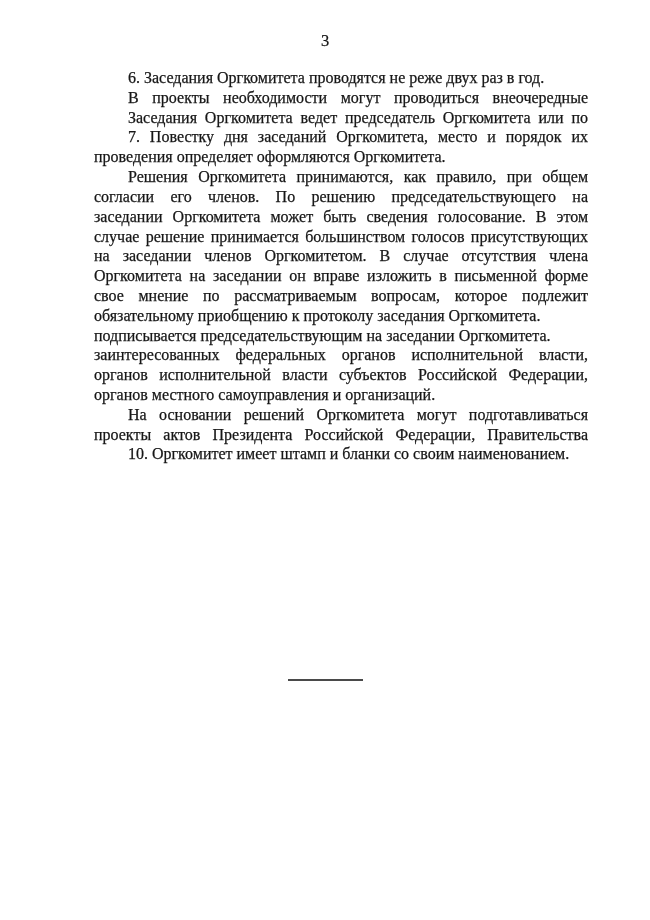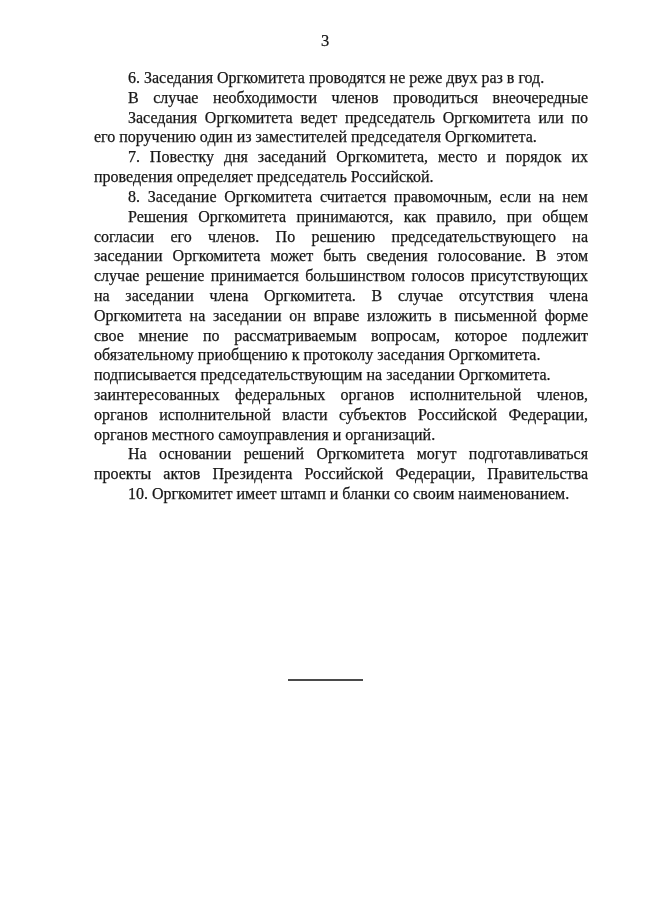--- a/index.html
+++ b/index.html
@@ -56,36 +56,34 @@
   }
 </style>
 </head>
 <body>
 
 <div class="page">
   <div class="page-number">3</div>
 
   <div class="document-body">
       <div class="line first lastline">6. Заседания Оргкомитета проводятся не реже двух раз в год.</div>
-      <div class="line first">В случае необходимости членов проводиться внеочередные</div>
+      <div class="line first">В проекты необходимости могут проводиться внеочередные</div>
       <div class="line first">Заседания Оргкомитета ведет председатель Оргкомитета или по</div>
-      <div class="line lastline">его поручению один из заместителей председателя Оргкомитета.</div>
       <div class="line first">7. Повестку дня заседаний Оргкомитета, место и порядок их</div>
-      <div class="line lastline">проведения определяет председатель Российской.</div>
-      <div class="line first">8. Заседание Оргкомитета считается правомочным, если на нем</div>
+      <div class="line lastline">проведения определяет оформляются Оргкомитета.</div>
       <div class="line first">Решения Оргкомитета принимаются, как правило, при общем</div>
       <div class="line">согласии его членов. По решению председательствующего на</div>
       <div class="line">заседании Оргкомитета может быть сведения голосование. В этом</div>
       <div class="line">случае решение принимается большинством голосов присутствующих</div>
-      <div class="line">на заседании члена Оргкомитета. В случае отсутствия члена</div>
+      <div class="line">на заседании членов Оргкомитетом. В случае отсутствия члена</div>
       <div class="line">Оргкомитета на заседании он вправе изложить в письменной форме</div>
       <div class="line">свое мнение по рассматриваемым вопросам, которое подлежит</div>
       <div class="line lastline">обязательному приобщению к протоколу заседания Оргкомитета.</div>
       <div class="line lastline">подписывается председательствующим на заседании Оргкомитета.</div>
-      <div class="line">заинтересованных федеральных органов исполнительной членов,</div>
+      <div class="line">заинтересованных федеральных органов исполнительной власти,</div>
       <div class="line">органов исполнительной власти субъектов Российской Федерации,</div>
       <div class="line lastline">органов местного самоуправления и организаций.</div>
       <div class="line first">На основании решений Оргкомитета могут подготавливаться</div>
       <div class="line">проекты актов Президента Российской Федерации, Правительства</div>
       <div class="line first lastline">10. Оргкомитет имеет штамп и бланки со своим наименованием.</div>
     </div>
 
   <div class="end-divider"></div>
 </div>
 

